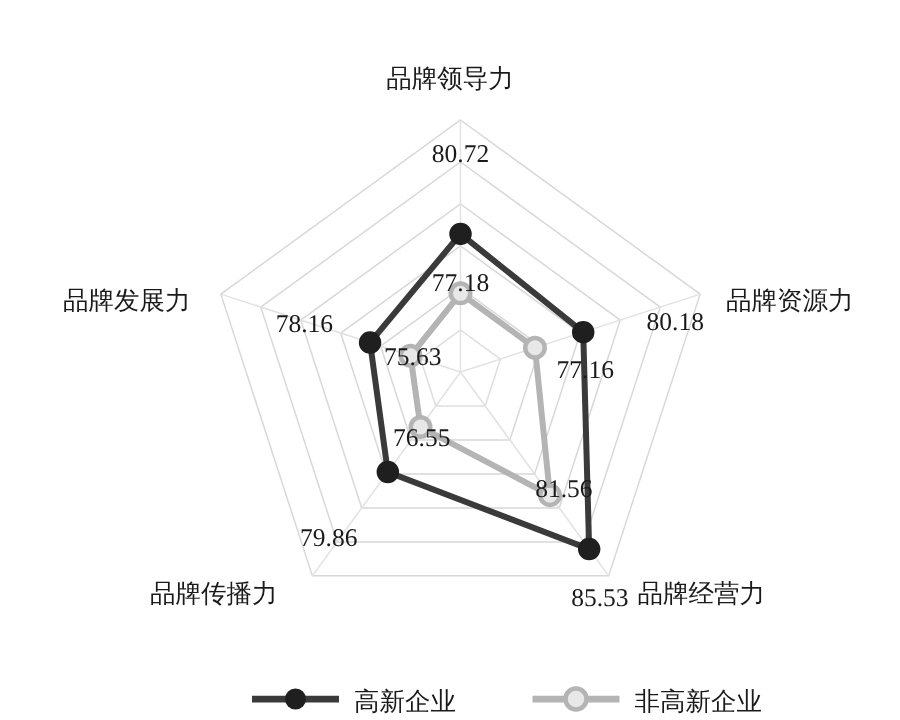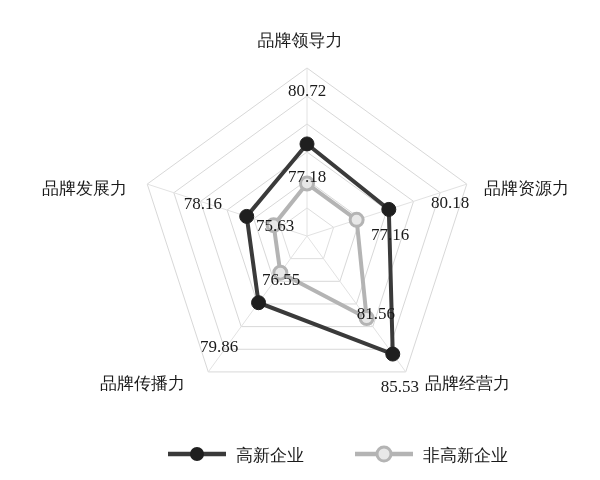--- a/index.html
+++ b/index.html
@@ -10,21 +10,21 @@
     width: 600px;
     height: 480px;
     background: #ffffff;
     font-family: "Liberation Serif", "DejaVu Serif", serif;
     overflow: hidden;
     position: relative;
   }
   #chart-root {
     position: absolute;
     left: 0;
-    top: 4px;
+    top: 16px;
     width: 600px;
     height: 364px;
   }
   svg.radar {
     display: block;
     width: 600px;
     height: 480px;
   }
   .grid-line {
     fill: none;

